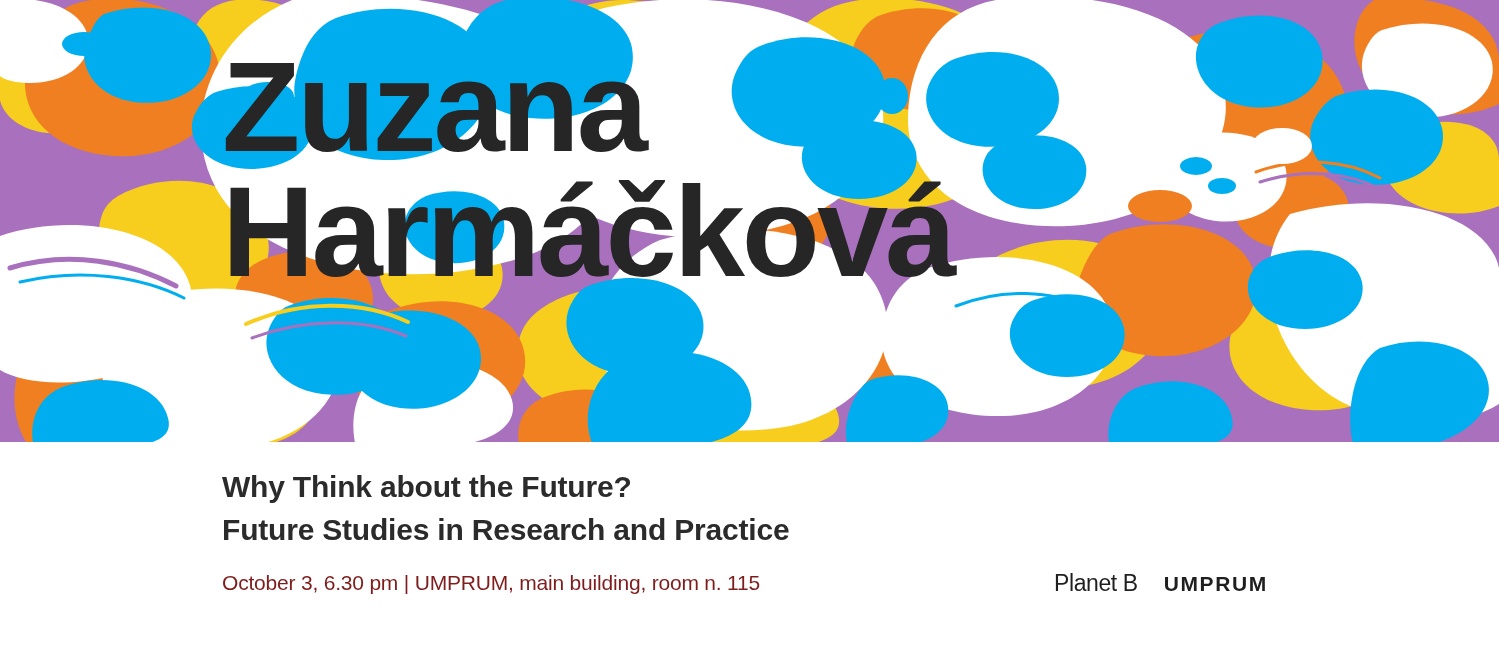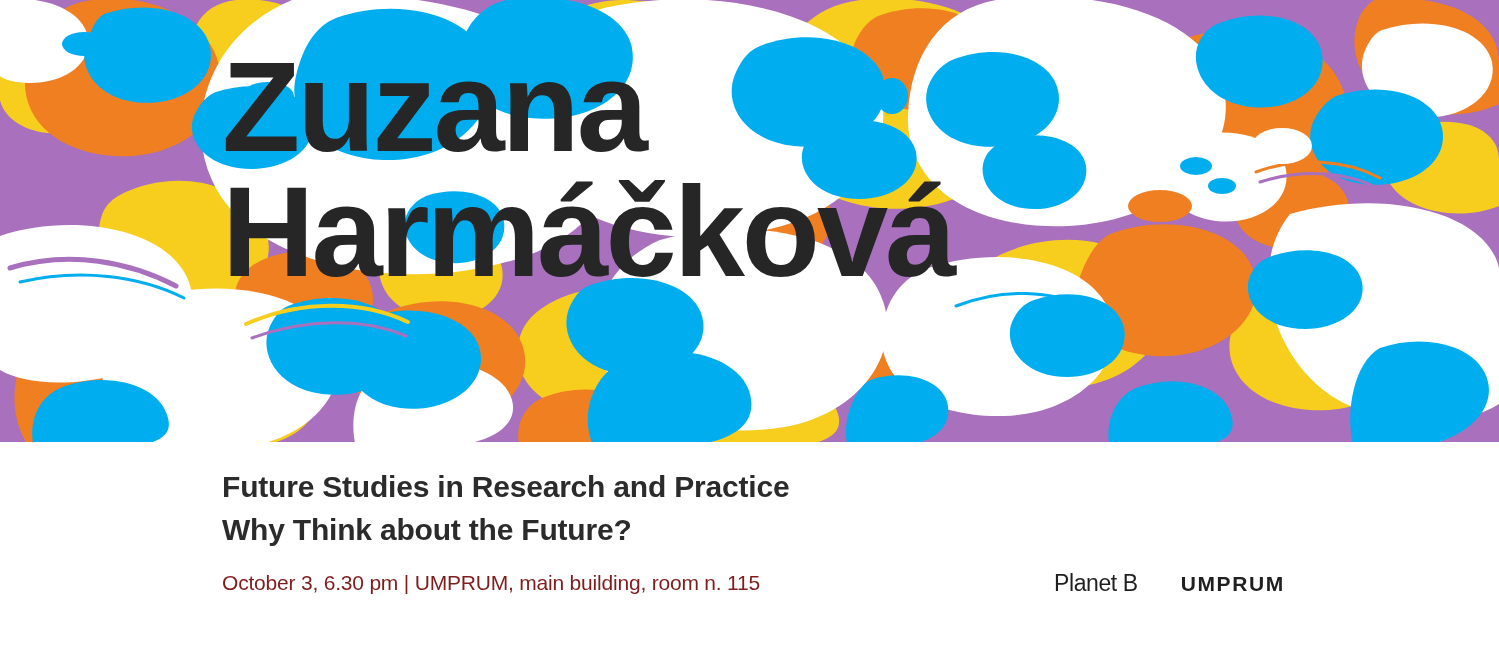--- a/index.html
+++ b/index.html
@@ -118,21 +118,20 @@
     color: #1f1f1f;
     white-space: nowrap;
   }
   #logo-umprum {
     font-family: "Liberation Sans", sans-serif;
     font-weight: bold;
     font-size: 21px;
     letter-spacing: 1.6px;
     color: #1f1f1f;
     white-space: nowrap;
-    margin-left: 17px;
   }
 </style>
 </head>
 <body>
 
 <div id="poster">
 
   <div id="hero">
 
     <svg id="hero-pattern" viewBox="0 0 1499 448" preserveAspectRatio="none" xmlns="http://www.w3.org/2000/svg">
@@ -245,22 +244,22 @@
 
     <h1 id="speaker-name">
       <span class="nm-line">Zuzana</span>
       <span class="nm-line">Harmáčková</span>
     </h1>
   </div>
 
   <div id="info-panel">
 
     <h2 id="talk-title">
+      <span class="tt-line">Why Think about the Future?</span>
       <span class="tt-line">Future Studies in Research and Practice</span>
-      <span class="tt-line">Why Think about the Future?</span>
     </h2>
 
     <p id="event-details">October 3, 6.30 pm | UMPRUM, main building, room n. 115</p>
 
     <div id="logo-row">
       <span id="logo-planet-b">Planet B</span>
       <span id="logo-umprum">UMPRUM</span>
     </div>
 
   </div>

